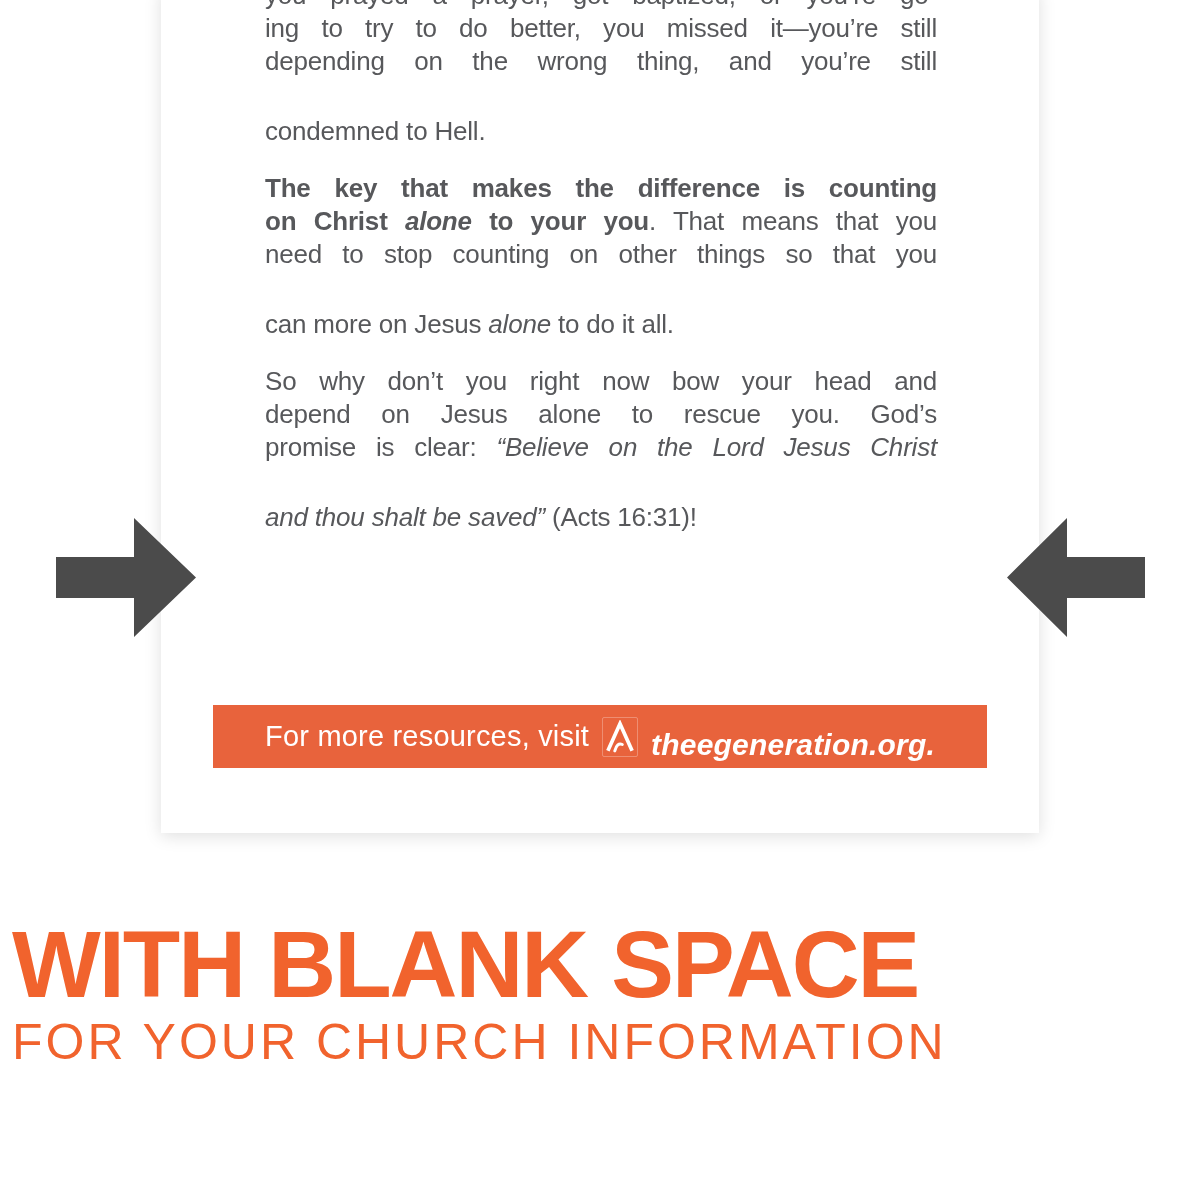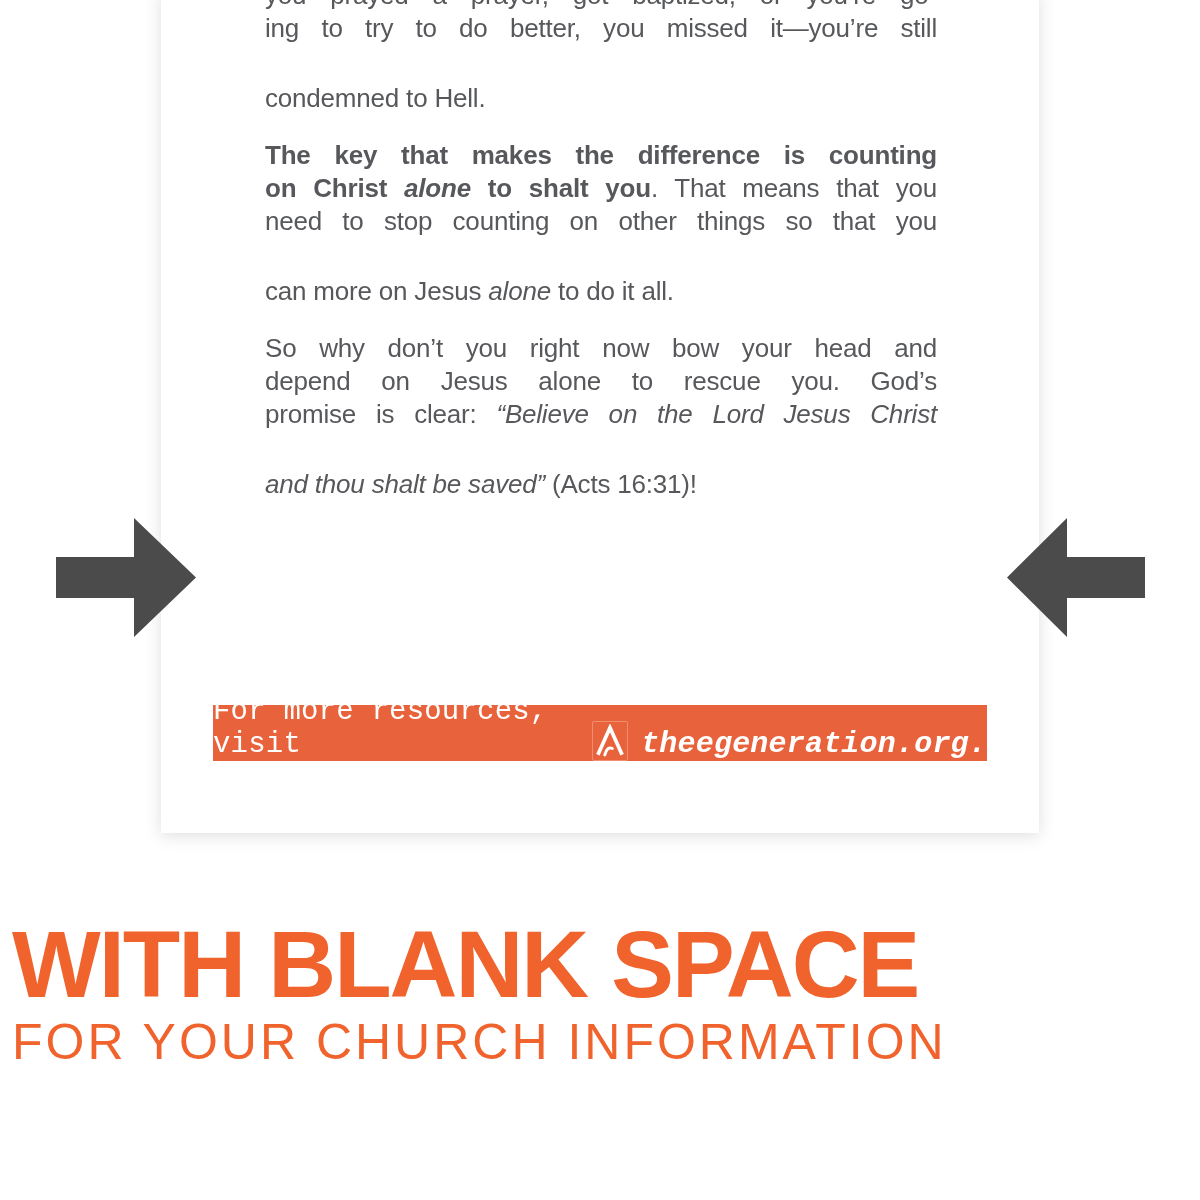--- a/index.html
+++ b/index.html
@@ -39,28 +39,27 @@
   .para + .para { margin-top: 24px; }
   .line { text-align: justify; text-align-last: justify; white-space: nowrap; }
   .line.last { text-align-last: left; margin-top: 37px; }
 
   
   .banner {
     position: absolute;
     left: 52px;
     top: 717px;
     width: 774px;
-    height: 56px;
+    height: 63px;
     background: var(--banner-orange, #E8633C);
     display: flex;
-    align-items: flex-end;
+    align-items: center;
     justify-content: center;
     gap: 13px;
     color: #ffffff;
-    font-family: Liberation Mono, monospace;
   }
   .banner-prefix {
     font-size: 29px;
     letter-spacing: 0.2px;
   }
   .banner-logo {
     display: inline-flex;
     align-items: center;
     justify-content: center;
     width: 36px;
@@ -110,25 +109,26 @@
 </head>
 <body>
 
 <div class="canvas" style="--banner-orange: #E8633C; --headline-orange: #F1632D;">
 
   <div class="page">
     <div class="textblock">
         <div class="para">
           <div class="line"><span>you prayed a prayer, got baptized, or you’re go-</span></div>
           <div class="line"><span>ing to try to do better, you missed it—you’re still</span></div>
+          <div class="line"><span>depending on the wrong thing, and you’re still</span></div>
           <div class="line last"><span>condemned to Hell.</span></div>
         </div>
         <div class="para">
           <div class="line"><span style="font-weight: 700;">The key that makes the difference is counting</span></div>
-          <div class="line"><span style="font-weight: 700;">on Christ </span><span style="font-weight: 700; font-style: italic;">alone</span><span style="font-weight: 700;"> to shalt you</span><span>. That means that you</span></div>
+          <div class="line"><span style="font-weight: 700;">on Christ </span><span style="font-weight: 700; font-style: italic;">alone</span><span style="font-weight: 700;"> to your you</span><span>. That means that you</span></div>
           <div class="line"><span>need to stop counting on other things so that you</span></div>
           <div class="line last"><span>can more on Jesus </span><span style="font-style: italic;">alone</span><span> to do it all.</span></div>
         </div>
         <div class="para">
           <div class="line"><span>So why don’t you right now bow your head and</span></div>
           <div class="line"><span>depend on Jesus alone to rescue you. God’s</span></div>
           <div class="line"><span>promise is clear: </span><span style="font-style: italic;">“Believe on the Lord Jesus Christ</span></div>
           <div class="line last"><span style="font-style: italic;">and thou shalt be saved”</span><span> (Acts 16:31)!</span></div>
         </div>
       </div>

